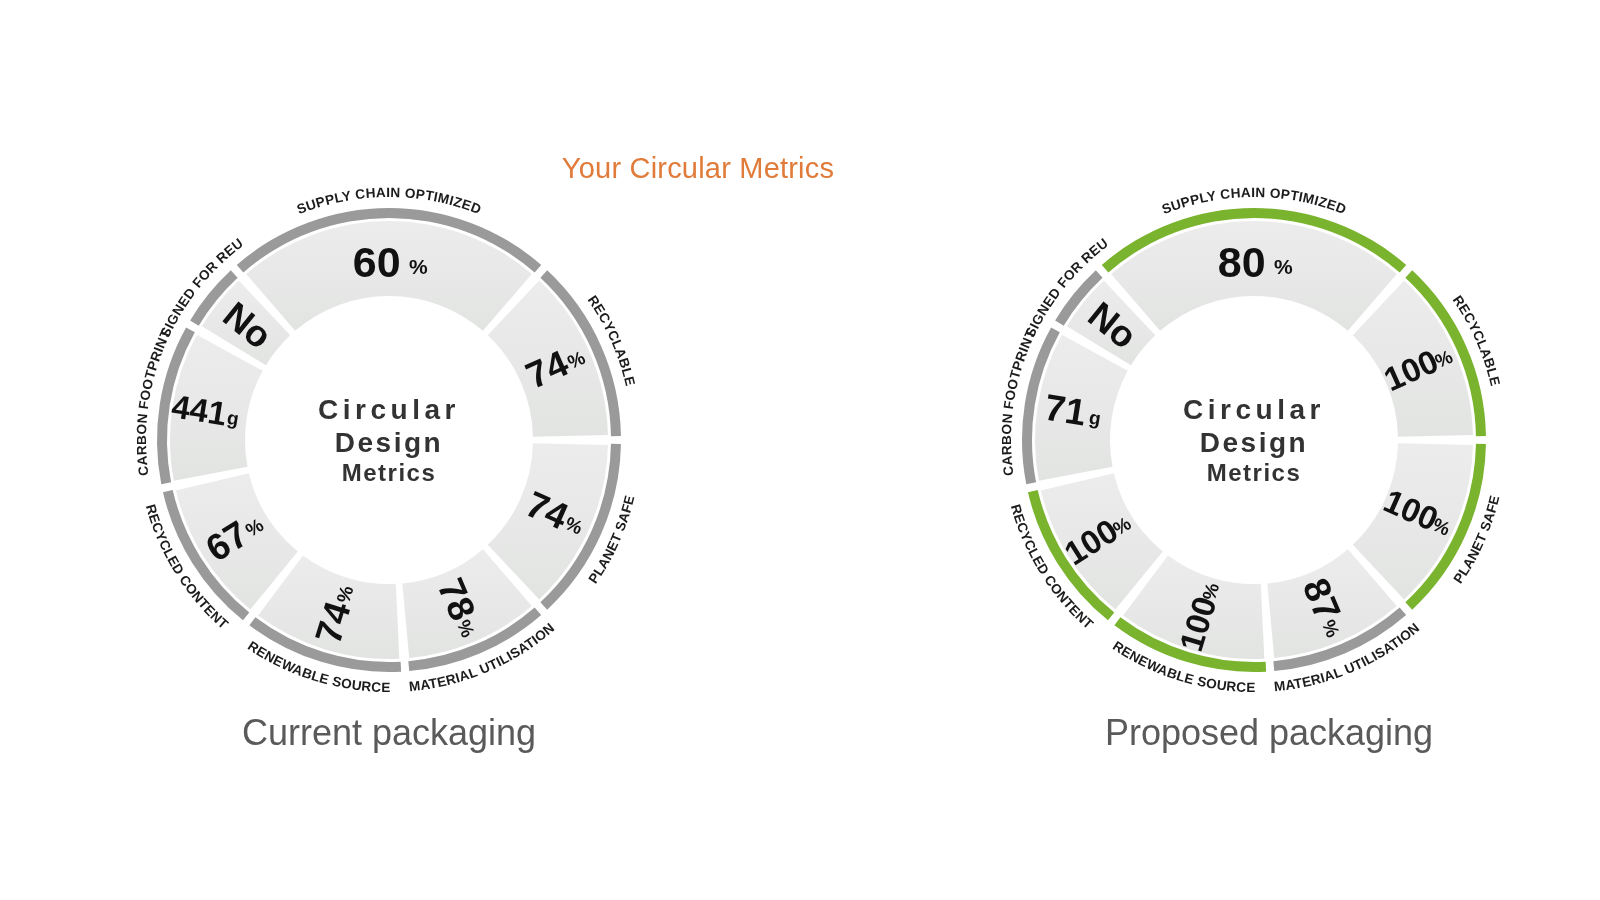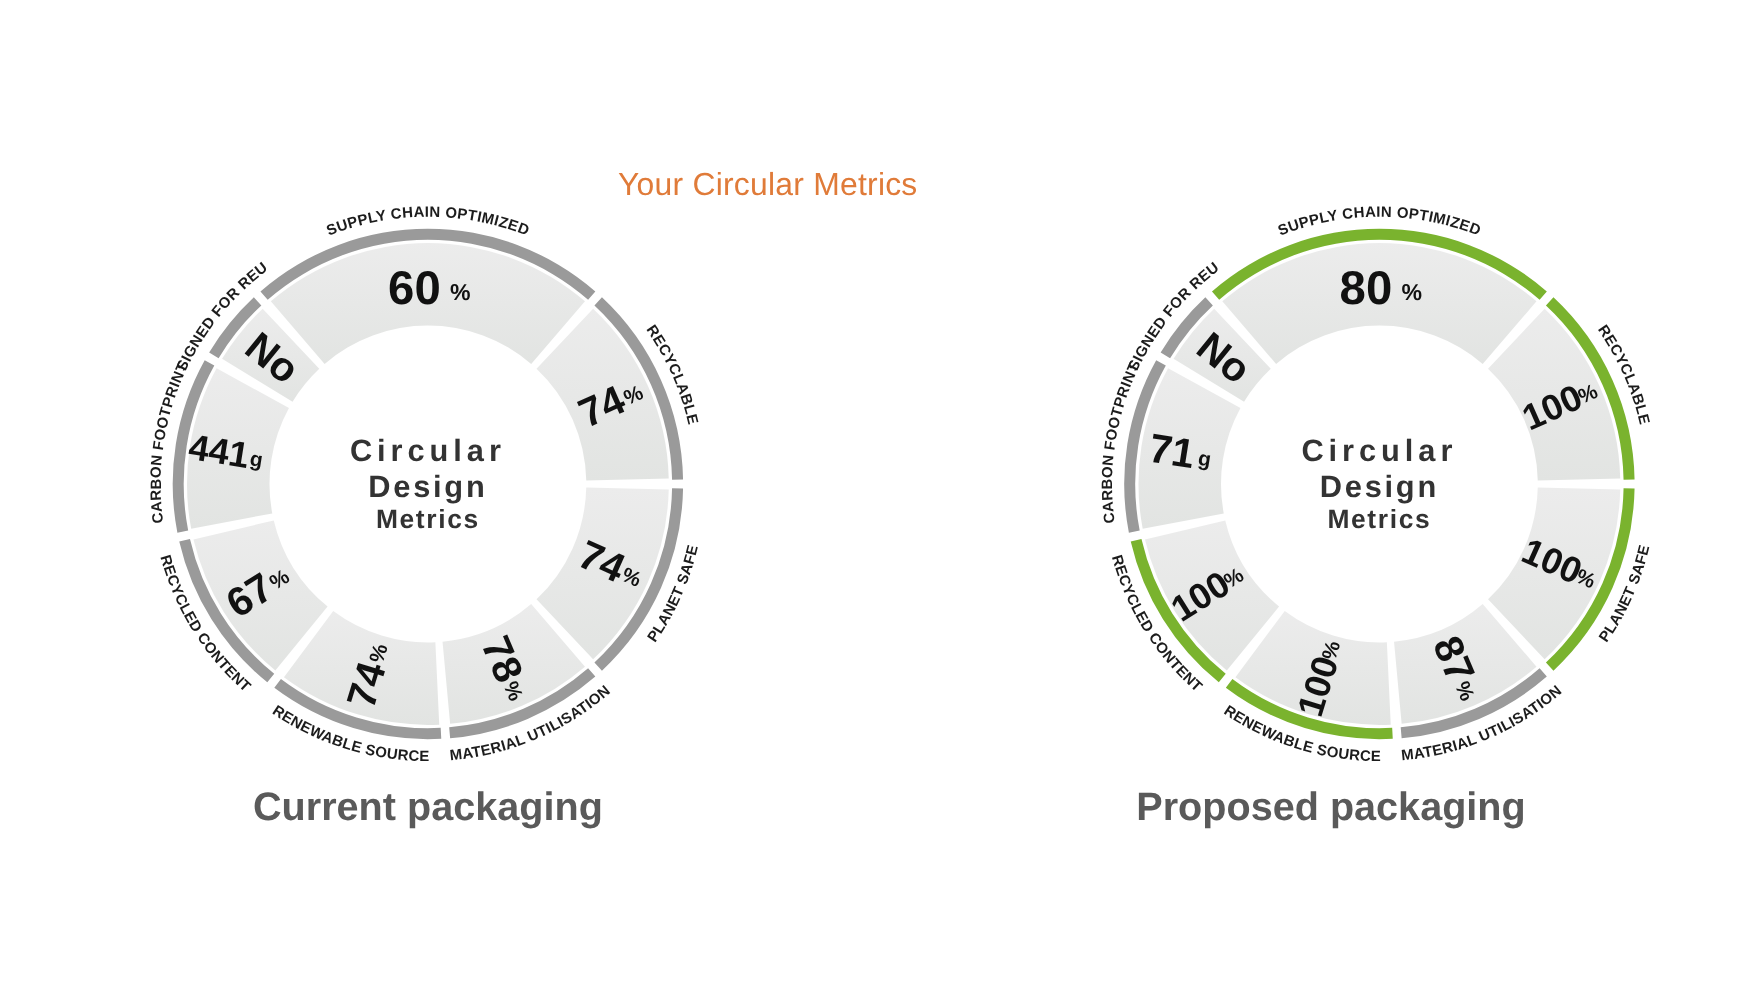--- a/index.html
+++ b/index.html
@@ -70,25 +70,25 @@
   .ct-2 { font-size: 28px; letter-spacing: 2.5px; }
   .ct-3 { font-size: 24px; letter-spacing: 1.5px; }
 
   .caption {
     position: absolute;
     top: 712px;
     width: 464px;
     text-align: center;
     font-family: "Liberation Sans", sans-serif;
     font-size: 36px;
-    font-weight: 700;
+    font-weight: 400;
     color: #5a5a5a;
   }
   .cap-left  { left: 157px; }
-  .cap-right { left: 978px; }
+  .cap-right { left: 1037px; }
 
   text { font-family: "Liberation Sans", sans-serif; }
   .seg-outer-label {
     font-size: 13.6px;
     font-weight: bold;
     fill: #1c1c1c;
     letter-spacing: 0.2px;
   }
   .seg-value {
     font-weight: bold;

